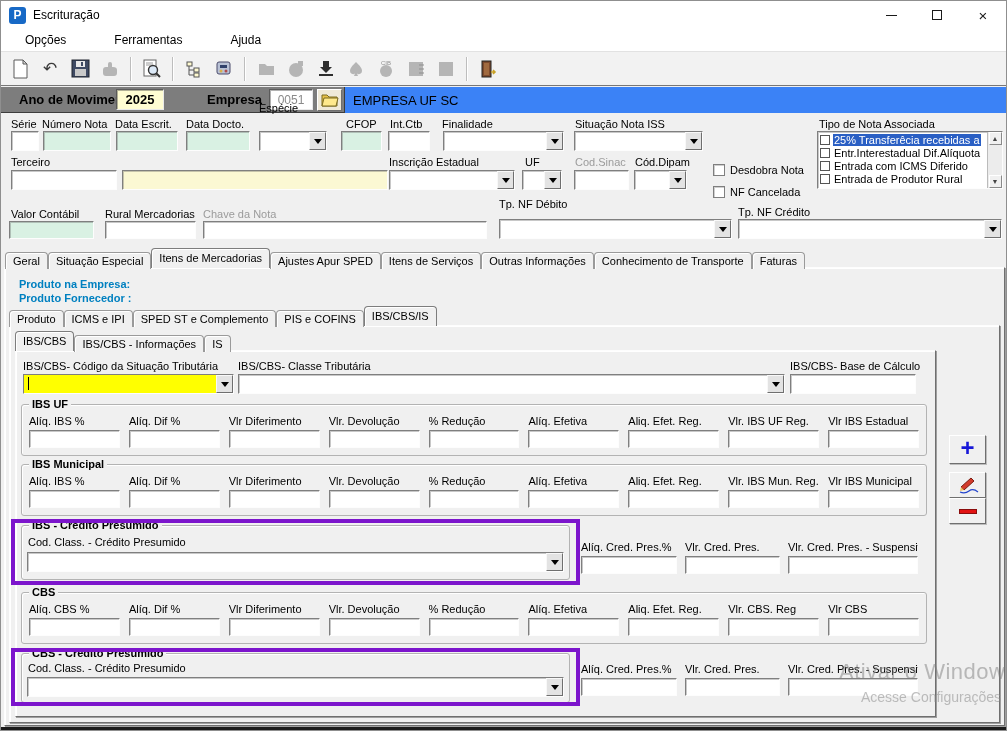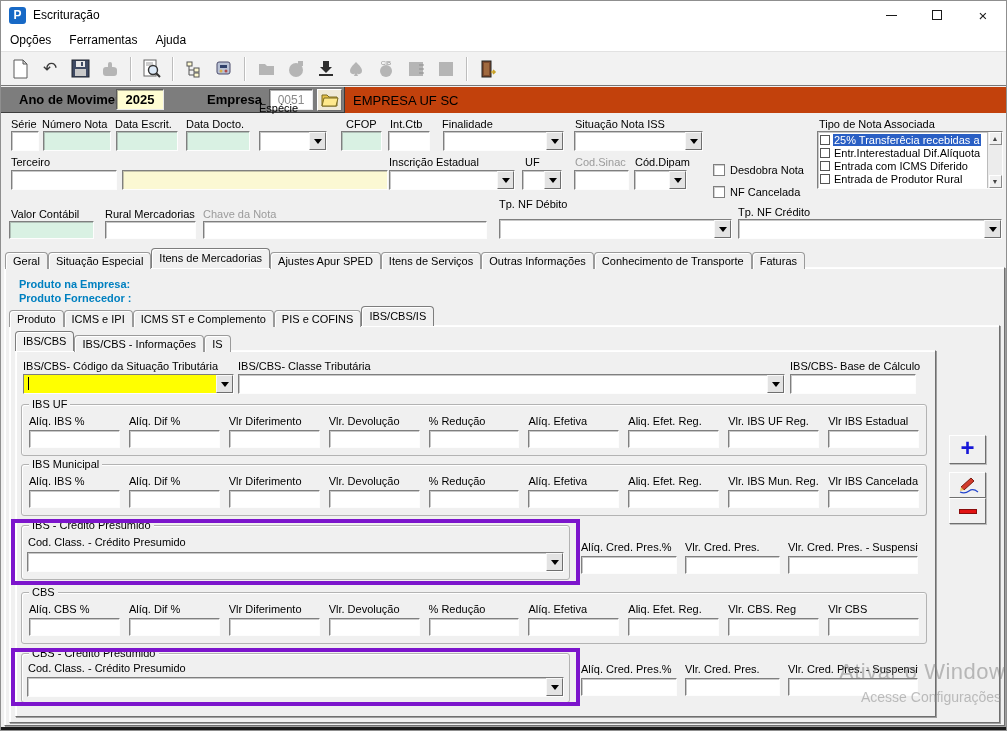--- a/index.html
+++ b/index.html
@@ -10,38 +10,38 @@
   
   .titlebar{position:absolute;left:0;top:0;width:100%;height:28px;background:#fff;display:flex;align-items:center;padding-left:8px}
   .logo{width:17px;height:17px;background:#1769c6;color:#fff;font-weight:bold;font-size:12px;display:flex;align-items:center;justify-content:center;border-radius:3px}
   .title{margin-left:7px;font-size:12px;color:#000}
   .wincontrols{position:absolute;right:0;top:0;height:28px;display:flex}
   .wc{width:46px;height:28px;display:flex;align-items:center;justify-content:center;color:#1a1a1a}
   .wc .minbar{width:11px;height:1px;background:#1a1a1a}
   .wc .maxbox{width:10px;height:10px;border:1px solid #1a1a1a}
   .wc.close{font-size:15px;font-weight:400}
   .menubar{position:absolute;top:28px;left:0;width:100%;height:22px;background:#fff;display:flex;align-items:center;font-size:12px}
-  .menuitem{padding:3px 9px;cursor:default}
+  .menuitem{padding:3px 24px;cursor:default}
 
   
   .toolbar{position:absolute;top:50px;left:0;width:100%;height:35px;background:#f2f2f2;border-top:1px solid #e2e2e2;border-bottom:1px solid #777;display:flex;align-items:center;padding-left:5px;gap:2px}
   .tbtn{width:28px;height:28px;display:flex;align-items:center;justify-content:center}
   .tsep{width:2px;height:24px;border-left:1px solid #bdbdbd;border-right:1px solid #fff;margin:0 4px}
   .undo-glyph{font-size:17px;color:#3a3a3a;line-height:1}
 
   
   .headerband{position:absolute;top:86px;left:0;width:100%;height:26px;background:var(--header-gray,#7d7d7d);border-bottom:1px solid #3c3c3c;display:flex;align-items:center}
   .hlabel{font-size:13px;font-weight:bold;color:#000;white-space:nowrap}
   .hinput{height:21px;font-size:13px;font-weight:bold;text-align:center;border:1px solid;border-color:#5a5a5a #e9e9e9 #e9e9e9 #5a5a5a;box-shadow:inset 1px 1px 0 rgba(60,60,60,.4)}
   .ano{position:absolute;left:115px;width:48px;background:#fffdd2}
   .hlabel.l1{position:absolute;left:18px}
   .hlabel.l2{position:absolute;left:206px}
   .codempresa{position:absolute;left:268px;width:44px;background:#fff;color:#8a8a8a;font-weight:normal;font-size:12px}
   .folderbtn{position:absolute;left:316px;top:2px;width:25px;height:22px;background:#efe9d8;border:1px solid;border-color:#fff #6f6f6f #6f6f6f #fff;display:flex;align-items:center;justify-content:center}
-  .nameband{position:absolute;left:343px;right:0;top:0;height:26px;background:#c2410c;border-left:1px solid #3c3c3c;display:flex;align-items:center;padding-left:8px;font-size:13px;color:#000}
+  .nameband{position:absolute;left:343px;right:0;top:0;height:26px;background:#3b82f6;border-left:1px solid #3c3c3c;display:flex;align-items:center;padding-left:8px;font-size:13px;color:#000}
 
   
   .lbl{position:absolute;font-size:11px;color:#000;white-space:nowrap}
   .lbl.dis{color:#9b9b9b}
   .sunken{background:#fff;border:1px solid;border-color:#7f7f7f #fdfdfd #fdfdfd #7f7f7f;box-shadow:inset 1px 1px 0 rgba(96,96,96,.35)}
   .tinput{position:absolute;height:20px;font:11px "Liberation Sans",sans-serif;padding:1px 3px;outline:none}
   .green{background:var(--input-green,#d9f1e3)}
   .paleyellow{background:var(--input-pale-yellow,#fbf8d3)}
   .combo{position:absolute;height:20px;display:flex;background:#fff;border:1px solid;border-color:#7f7f7f #fdfdfd #fdfdfd #7f7f7f;box-shadow:inset 1px 1px 0 rgba(96,96,96,.35)}
   .combo-field{flex:1;position:relative}
@@ -63,21 +63,21 @@
 
   
   .tabstrip{position:absolute;display:flex;align-items:flex-end;height:19px;z-index:3}
   .tab{font-size:11px;padding:2px 7px 2px;border:1px solid #9a9a9a;border-bottom:none;border-radius:4px 4px 0 0;background:#f0f0f0;margin-right:0;position:relative;top:1px;box-shadow:inset 1px 1px 0 #fff;white-space:nowrap;cursor:default}
   .tab.active{top:0;padding-top:3px;padding-bottom:4px;z-index:4;border-color:#7d7d7d}
 
   .panel3d{position:absolute;background:#f0f0f0;border:1px solid;border-color:#fdfdfd #6f6f6f #6f6f6f #fdfdfd;box-shadow:inset 1px 1px 0 #fff, 1px 1px 0 #9f9f9f}
 
   
   .fset{position:absolute;border:1px solid #b3b3b3;border-radius:3px;box-shadow:inset 1px 1px 0 #fff}
-  .fset .legend{position:absolute;top:-7px;left:7px;background:#f0f0f0;padding:0 3px;font-size:11px;font-weight:normal;white-space:nowrap}
+  .fset .legend{position:absolute;top:-7px;left:7px;background:#f0f0f0;padding:0 3px;font-size:11px;font-weight:bold;white-space:nowrap}
   .fieldrow{display:flex;gap:9px;padding:10px 7px 0}
   .fcol{flex:1;min-width:0}
   .flabel{font-size:11px;margin-bottom:2px;white-space:nowrap;overflow:hidden}
   .finput{width:100%;height:18px;font:11px "Liberation Sans",sans-serif;padding:1px 3px;outline:none;position:static}
   .credit-row{position:absolute;display:flex;gap:8px}
   .credit-row .fcol{flex:none;width:96px}
   .credit-row .fcol:nth-child(2){width:95px}
   .credit-row .fcol:nth-child(3){width:130px}
 
   .purplebox{position:absolute;border:4px solid var(--annotation-purple,#7c15cc);z-index:8;pointer-events:none}
@@ -363,21 +363,21 @@
       <span class="tab">Faturas</span>
     </div>
   <div class="panel3d" style="left:3px;top:266px;width:1001px;height:459px"></div>
 
   <div class="bluelabel" style="left:18px;top:277px">Produto na Empresa:</div>
   <div class="bluelabel" style="left:18px;top:291px">Produto Fornecedor :</div>
 
   <div class="tabstrip" style="left:8px;top:306px">
       <span class="tab">Produto</span>
       <span class="tab">ICMS e IPI</span>
-      <span class="tab">ICMS ST e Complemento</span>
+      <span class="tab">SPED ST e Complemento</span>
       <span class="tab">PIS e COFINS</span>
       <span class="tab active">IBS/CBS/IS</span>
     </div>
   <div class="panel3d" style="left:8px;top:324px;width:991px;height:398px"></div>
 
   <div class="tabstrip" style="left:14px;top:331px">
       <span class="tab active">IBS/CBS</span>
       <span class="tab">IBS/CBS - Informações</span>
       <span class="tab">IS</span>
     </div>
@@ -421,21 +421,21 @@
     <span class="legend">IBS Municipal</span>
     <div class="fieldrow">
         <div class="fcol"><div class="flabel">Alíq. IBS %</div><input class="sunken finput" style=""></div>
         <div class="fcol"><div class="flabel">Alíq. Dif %</div><input class="sunken finput" style=""></div>
         <div class="fcol"><div class="flabel">Vlr Diferimento</div><input class="sunken finput" style=""></div>
         <div class="fcol"><div class="flabel">Vlr. Devolução</div><input class="sunken finput" style=""></div>
         <div class="fcol"><div class="flabel">% Redução</div><input class="sunken finput" style=""></div>
         <div class="fcol"><div class="flabel">Alíq. Efetiva</div><input class="sunken finput" style=""></div>
         <div class="fcol"><div class="flabel">Aliq. Efet. Reg.</div><input class="sunken finput" style=""></div>
         <div class="fcol"><div class="flabel">Vlr. IBS Mun. Reg.</div><input class="sunken finput" style=""></div>
-        <div class="fcol"><div class="flabel">Vlr IBS Cancelada</div><input class="sunken finput" style=""></div>
+        <div class="fcol"><div class="flabel">Vlr IBS Municipal</div><input class="sunken finput" style=""></div>
       </div>
   </div>
 
   <div class="fset" style="left:20px;top:524px;width:549px;height:55px">
     <span class="legend">IBS - Crédito Presumido</span>
   </div>
   <div class="lbl" style="left:27px;top:535px">Cod. Class. - Crédito Presumido</div>
   <div class="combo" style="left:26px;top:551px;width:537px">
       <div class="combo-field"></div>
       <div class="combo-btn">

